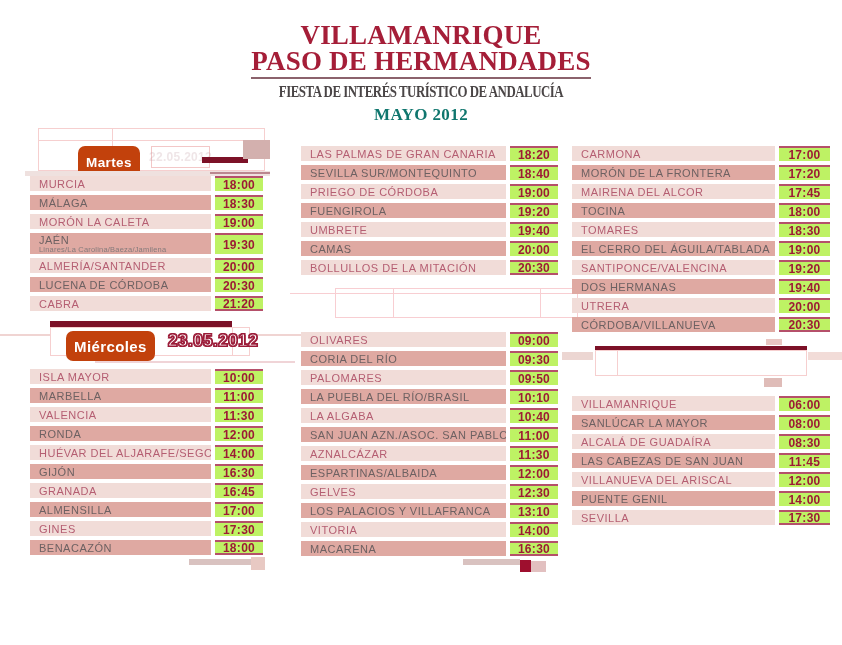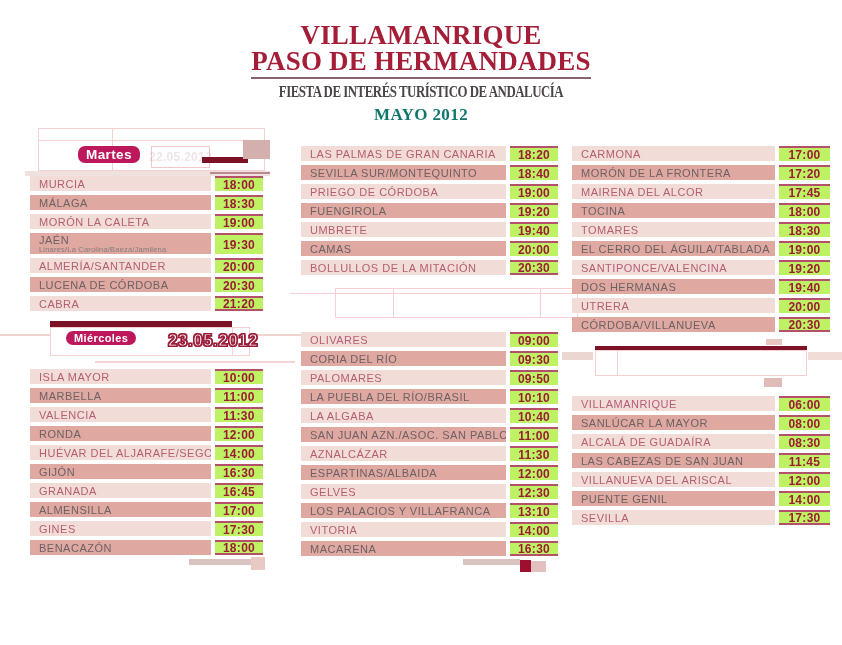--- a/index.html
+++ b/index.html
@@ -36,42 +36,42 @@
   #t1,#t2{--nw:181px;--tw:48px;left:30px;width:233px;}
   #t1{top:176px;} #t2{top:369px;}
   #t3,#t4{--nw:205px;--tw:48px;left:301px;width:257px;}
   #t3{top:146px;} #t4{top:332px;}
   #t5,#t6{--nw:203px;--tw:51px;left:572px;width:258px;}
   #t5{top:146px;} #t6{top:396px;}
 
   
   .abs{position:absolute;}
   .outline{border:1px solid #f6cfcf;box-sizing:border-box;}
-  .badge{background:#be185d;color:#fff;font-weight:bold;display:flex;align-items:center;
-         padding:0 8px;letter-spacing:0.4px;border-radius:7px;}
+  .badge{background:#c2410c;color:#fff;font-weight:bold;display:flex;align-items:center;
+         padding:8px 8px;letter-spacing:0.4px;border-radius:7px;}
   .darkbar{background:#7c1127;}
 
   #martes-box{left:38px;top:128px;width:227px;height:43px;}
   #martes-hline{left:38px;top:140px;width:227px;height:1px;background:#f6cfcf;}
   #martes-vline{left:112px;top:128px;width:1px;height:43px;background:#f6cfcf;}
   #martes-badge{left:78px;top:146px;height:17px;font-size:13.5px;}
   #martes-ghost-box{left:151px;top:146px;width:57px;height:20px;border:1px solid #f3c7c7;
                     display:flex;align-items:center;justify-content:center;}
   #martes-ghost-date{color:rgba(190,150,160,0.25);font-weight:bold;font-size:12px;letter-spacing:0.3px;}
   #martes-bar{left:202px;top:157px;width:46px;height:6px;}
   #martes-pink-block{left:243px;top:140px;width:27px;height:19px;background:#d3b0ae;}
   #martes-underband{left:25px;top:171px;width:245px;height:5px;background:#efe1df;}
   #martes-underline2{left:210px;top:172px;width:60px;height:2px;background:#bb8790;}
 
   #mier-topbar{left:50px;top:321px;width:182px;height:6px;}
   #mier-box{left:50px;top:327px;width:200px;height:29px;}
   #mier-vline{left:232px;top:327px;width:1px;height:29px;background:#f6cfcf;}
   #mier-leftline{left:0;top:334px;width:50px;height:2px;background:#f0d4d2;}
   #mier-rightline{left:250px;top:334px;width:54px;height:2px;background:#f0d4d2;}
-  #mier-badge{left:66px;top:331px;height:14px;font-size:11px;}
+  #mier-badge{left:66px;top:331px;height:14px;font-size:15px;}
   #mier-date{left:168px;top:331px;height:20px;display:flex;align-items:center;
              font-weight:bold;font-size:17px;color:#ffffff;letter-spacing:0.5px;
              -webkit-text-stroke:1.2px #9b1b38;
              text-shadow:1px 1px 0 #9b1b38,-1px -1px 0 #9b1b38,1px -1px 0 #9b1b38,-1px 1px 0 #9b1b38;}
   #mier-underline2{left:95px;top:361px;width:200px;height:2px;background:#e9c2c6;opacity:0.7;}
 
   #mid-box{left:335px;top:288px;width:243px;height:30px;border-color:#f8ced2;}
   #mid-hline{left:290px;top:293px;width:45px;height:1px;background:#f8ced2;}
   #mid-hline2{left:335px;top:293px;width:243px;height:1px;background:#f8ced2;}
   #mid-vline1{left:393px;top:288px;width:1px;height:30px;background:#f8ced2;}

